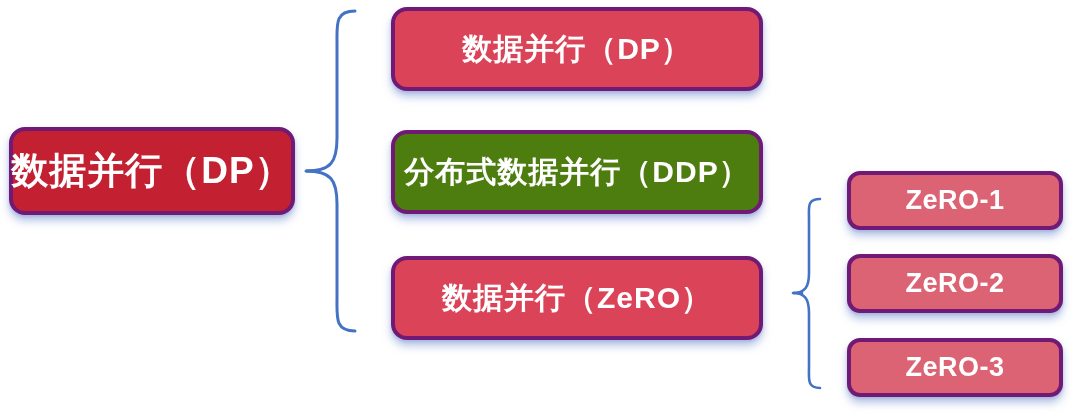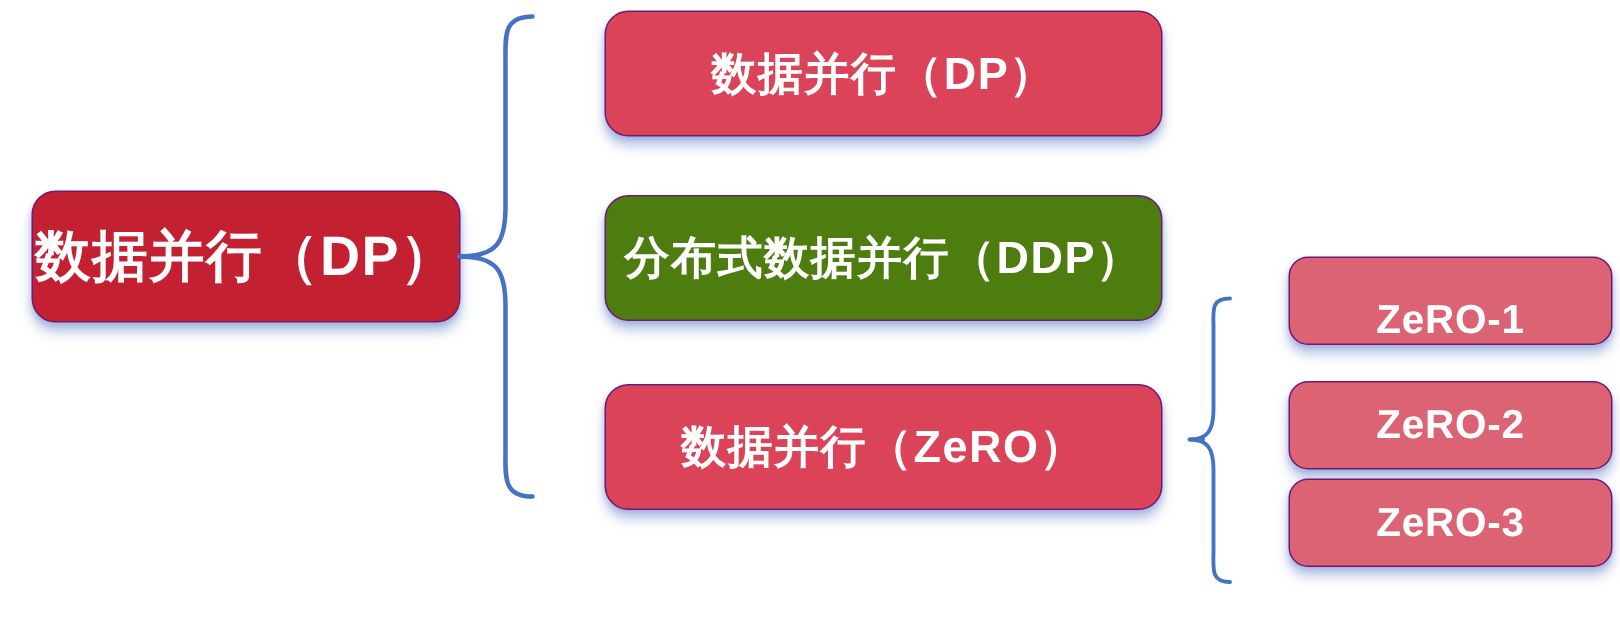--- a/index.html
+++ b/index.html
@@ -11,31 +11,30 @@
   .canvas {
     position: relative;
     width: 1080px;
     height: 417px;
     background: #ffffff;
     overflow: hidden;
   }
   .node {
     position: absolute;
     box-sizing: border-box;
-    border: 1px solid #701a75;
+    border: 4px solid #701a75;
     border-radius: 16px;
     box-shadow: 0 6px 8px rgba(125, 150, 210, 0.55), 0 2px 3px rgba(125, 150, 210, 0.35);
     display: flex;
     align-items: center;
     justify-content: center;
     color: #ffffff;
     font-weight: bold;
     text-align: center;
     white-space: nowrap;
-    margin-left: 12px;
   }
   .node-root {
     left: 9px;
     top: 127px;
     width: 286px;
     height: 88px;
     font-size: 37px;
     letter-spacing: 1px;
   }
   .node-branch {
@@ -49,23 +48,23 @@
   .node-branch-1 { top: 130px; }
   .node-branch-2 { top: 256px; }
   .node-leaf {
     left: 847px;
     width: 216px;
     height: 59px;
     font-size: 27px;
     border-radius: 13px;
     letter-spacing: 0.5px;
   }
-  .node-leaf-0 { top: 171px; align-items: flex-end; }
+  .node-leaf-0 { top: 171px; }
   .node-leaf-1 { top: 254px; }
-  .node-leaf-2 { top: 319px; }
+  .node-leaf-2 { top: 338px; }
   .brace {
     position: absolute;
   }
   .brace-left {
     left: 303px;
     top: 8px;
     width: 54px;
     height: 326px;
   }
   .brace-right {

